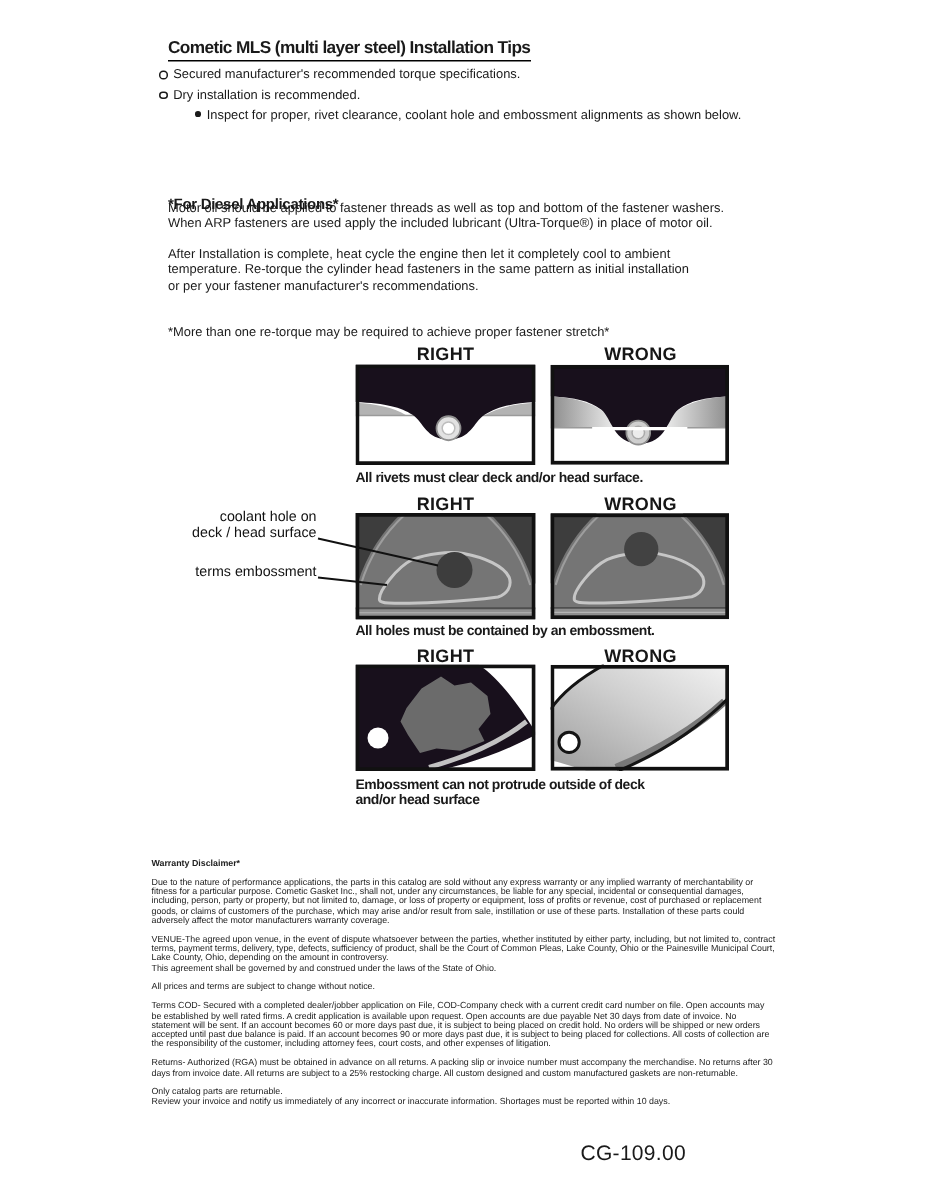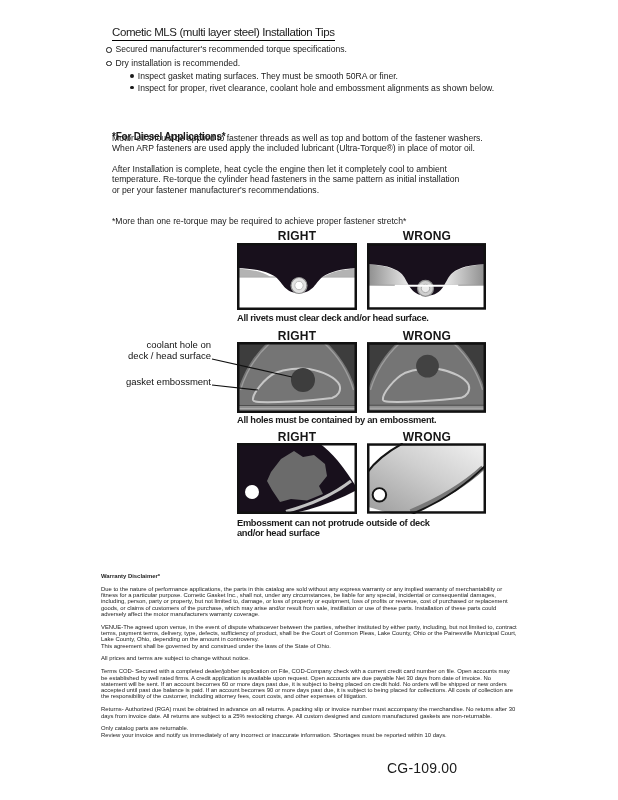--- a/index.html
+++ b/index.html
@@ -4,21 +4,21 @@
 <style>
   html,body{margin:0;padding:0;}
   body{
     width:618px;height:800px;position:relative;background:#ffffff;
     font-family:"Liberation Sans", sans-serif;color:#1a1a1a;overflow:hidden;
   }
   .abs{position:absolute;}
   .pre{white-space:pre-line;}
 
   .title{
-    left:112px;top:26px;font-size:11.5px;font-weight:normal;letter-spacing:-0.4px;
+    left:112px;top:26px;font-size:11.5px;font-weight:bold;letter-spacing:-0.4px;
     border-bottom:1.5px solid #000;padding-bottom:2px;
   }
 
   .tips{left:106px;top:44px;font-size:8.6px;line-height:10.5px;}
   .tip-row{display:flex;align-items:flex-start;gap:4px;margin-bottom:3px;}
   .tip-row.sub{margin-left:24px;margin-bottom:1px;}
   .dot-open{width:3.5px;height:3.5px;border:0.9px solid #1a1a1a;border-radius:50%;margin-top:3px;flex:none;}
   .dot-fill{width:3.8px;height:3.8px;background:#1a1a1a;border-radius:50%;margin-top:3px;flex:none;}
 
   .diesel-h{left:112px;top:131px;font-size:10px;font-weight:bold;letter-spacing:-0.2px;}
@@ -54,24 +54,20 @@
 <div class="abs title">Cometic MLS (multi layer steel) Installation Tips</div>
 
 <div class="abs tips">
   <div class="tip-row">
     <span class="dot-open"></span>
     <span>Secured manufacturer's recommended torque specifications.</span>
   </div>
   <div class="tip-row">
     <span class="dot-open"></span>
     <span>Dry installation is recommended.</span>
-  </div>
-  <div class="tip-row sub">
-    <span class="dot-fill"></span>
-    <span>Inspect gasket mating surfaces.  They must be smooth 50RA or finer.</span>
   </div>
   <div class="tip-row sub">
     <span class="dot-fill"></span>
     <span>Inspect for proper, rivet clearance, coolant hole and embossment alignments as shown below.</span>
   </div>
 </div>
 
 <div class="abs diesel-h">*For Diesel Applications*</div>
 <div class="abs para p1 pre">Motor oil should be applied to fastener threads as well as top and bottom of the fastener washers.
 When ARP fasteners are used apply the included lubricant (Ultra-Torque®) in place of motor oil.</div>
@@ -150,21 +146,21 @@
     <rect x="0" y="63.5" width="120" height="7.5" fill="#8f8f8f"></rect>
     <line x1="0" y1="63.5" x2="120" y2="63.5" stroke="#4e4e4e" stroke-width="1.2"></line>
     <line x1="0" y1="66.5" x2="120" y2="66.5" stroke="#b5b5b5" stroke-width="0.8"></line>
     <rect x="1.25" y="1.25" width="117.5" height="68.5" fill="none" stroke="#111111" stroke-width="2.5"></rect>
   </svg>
 </div>
 <div class="abs caption cap2">All holes must be contained by an embossment.</div>
 
 <div class="abs ann ann1 pre">coolant hole on
 deck / head surface</div>
-<div class="abs ann ann2">gasket embossment</div>
+<div class="abs ann ann2">terms embossment</div>
 <svg class="abs leader" width="95" height="50" viewBox="0 0 95 50">
   <line x1="6" y1="9" x2="86" y2="27" stroke="#111111" stroke-width="1.2"></line>
   <line x1="6" y1="35" x2="52" y2="40" stroke="#111111" stroke-width="1.2"></line>
 </svg>
 
 <div class="abs rw-label col-l lab3">RIGHT</div>
 <div class="abs rw-label col-r lab3">WRONG</div>
 
 <div class="abs box col-l b3">
   <svg width="120" height="71" viewBox="0 0 120 71">

